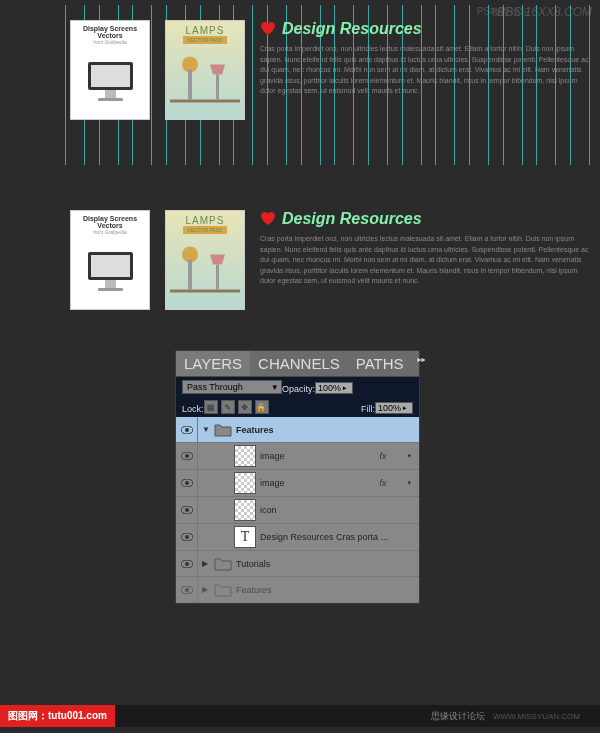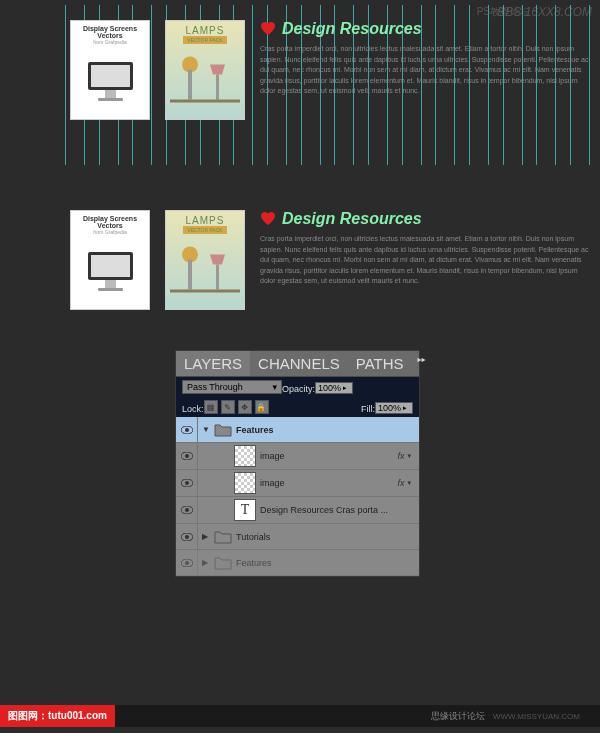--- a/index.html
+++ b/index.html
@@ -55,21 +55,21 @@
 .layer-body { flex: 1; display: flex; align-items: center; gap: 4px; padding: 2px 4px; }
 .indent { width: 12px; }
 .disclosure { font-size: 8px; color: #333; width: 8px; }
 .swatch-red { width: 20px; height: 18px; background: #e02020; border: 1px solid #333; }
 .swatch-mask { width: 20px; height: 18px; background: linear-gradient(90deg, #999 50%, #333 50%); border: 1px solid #333; margin-left: 12px; position: relative; }
 .folder-ico { width: 18px; height: 14px; }
 .thumb { width: 22px; height: 22px; background: #fff; border: 1px solid #555; position: relative; }
 .thumb.checker { background-image: linear-gradient(45deg, #ccc 25%, transparent 25%), linear-gradient(-45deg, #ccc 25%, transparent 25%), linear-gradient(45deg, transparent 75%, #ccc 75%), linear-gradient(-45deg, transparent 75%, #ccc 75%); background-size: 6px 6px; background-position: 0 0, 0 3px, 3px -3px, -3px 0; }
 .thumb.text-t { display: flex; align-items: center; justify-content: center; font-family: Georgia, serif; font-size: 14px; color: #333; }
 .layer-name { font-size: 9px; color: #222; }
-.fx { margin-left: auto; display: flex; align-items: center; gap: 3px; font-size: 9px; font-style: italic; color: #333; padding-right: 4px; }
+.fx { margin-left: auto; display: flex; align-items: center; gap: 21px; font-size: 9px; font-style: italic; color: #333; padding-right: 4px; }
 .fx-arrow { font-size: 7px; font-style: normal; }
 
 .footer { position: absolute; bottom: 6px; left: 0; right: 0; height: 22px; background: #1a1a1a; display: flex; align-items: center; font-size: 10px; }
 .footer-left { background: #e02020; color: #fff; padding: 4px 8px; font-weight: bold; }
 .footer-mid { margin-left: auto; color: #888; font-size: 9px; padding-right: 8px; }
 .footer-right { color: #555; font-size: 8px; padding-right: 20px; }
 </style>
 </head>
 <body>
 
@@ -260,20 +260,34 @@
     <div class="layer-row nested">
       <div class="vis-col">
           <svg class="eye" viewBox="0 0 12 8">
             <ellipse cx="6" cy="4" rx="6" ry="4" fill="none" stroke="#333"></ellipse>
             <circle cx="6" cy="4" r="2" fill="#333"></circle>
           </svg>
         </div>
       <div class="layer-body">
         <span class="indent"></span>
           <span class="indent"></span>
+        <div class="thumb checker"></div>
+        <span class="layer-name">icon</span>
+      </div>
+    </div>
+    <div class="layer-row nested">
+      <div class="vis-col">
+          <svg class="eye" viewBox="0 0 12 8">
+            <ellipse cx="6" cy="4" rx="6" ry="4" fill="none" stroke="#333"></ellipse>
+            <circle cx="6" cy="4" r="2" fill="#333"></circle>
+          </svg>
+        </div>
+      <div class="layer-body">
+        <span class="indent"></span>
+          <span class="indent"></span>
         <div class="thumb text-t">T</div>
         <span class="layer-name">Design Resources  Cras porta ...</span>
       </div>
     </div>
     <div class="layer-row">
       <div class="vis-col">
           <svg class="eye" viewBox="0 0 12 8">
             <ellipse cx="6" cy="4" rx="6" ry="4" fill="none" stroke="#333"></ellipse>
             <circle cx="6" cy="4" r="2" fill="#333"></circle>
           </svg>

